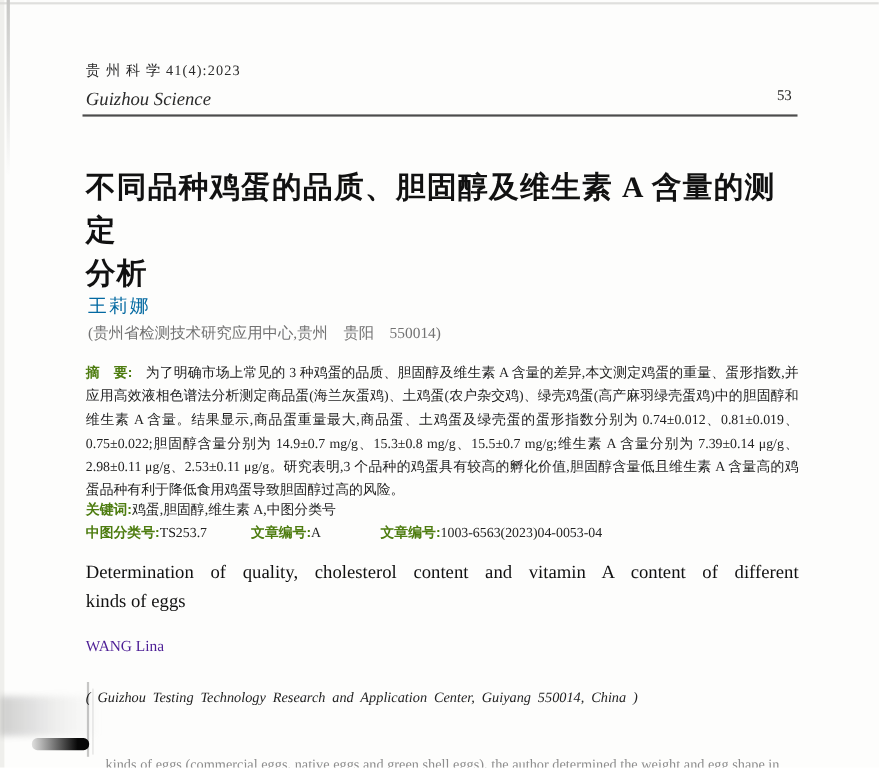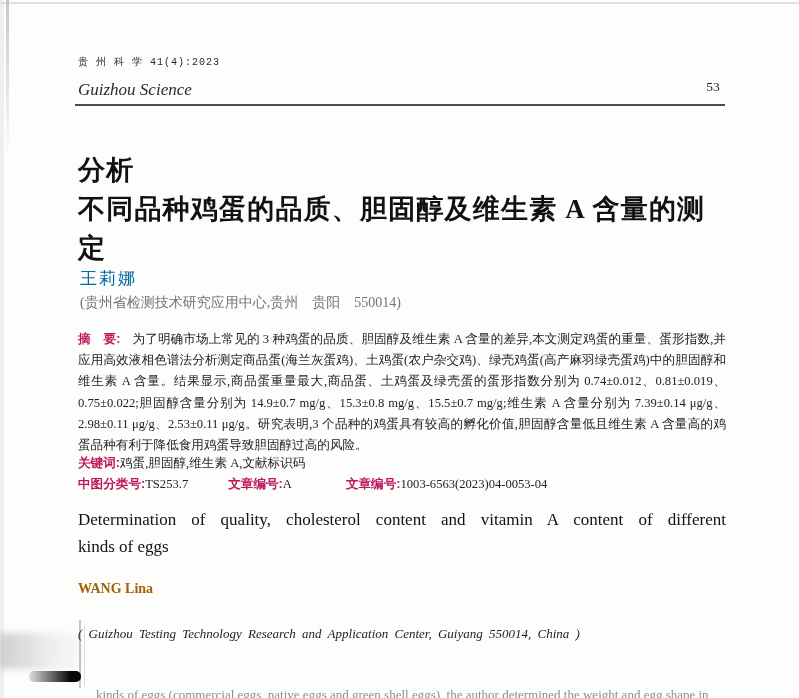--- a/index.html
+++ b/index.html
@@ -20,50 +20,50 @@
   .left-edge-soft{left:0;top:0;width:4px;height:698px;background:#efefec;}
   .wedge{left:0;top:633px;width:90px;height:36px;
     background:linear-gradient(90deg,rgba(150,150,150,.45),rgba(185,185,185,.22) 55%,rgba(255,255,255,0));
     filter:blur(3px);}
   .vline1{left:79px;top:620px;width:2px;height:68px;background:rgba(130,130,130,.45);}
   .vline2{left:84px;top:626px;width:1px;height:60px;background:rgba(150,150,150,.3);}
   .blob{left:29px;top:671px;width:52px;height:11px;border-radius:5px;
     background:linear-gradient(90deg,rgba(135,135,135,.25),rgba(75,75,75,.85) 45%,#070707 80%);}
 
   
-  .journal-cn{left:78px;top:55px;font-size:10px;letter-spacing:1px;color:#2a2a2a;font-family:Liberation Mono, monospace;}
+  .journal-cn{left:78px;top:55px;font-size:13px;letter-spacing:1px;color:#2a2a2a;}
   .journal-en{left:78px;top:80px;font-size:17px;font-style:italic;color:#2a2a2a;}
   .page-num{left:700px;top:79px;width:26px;font-size:13.5px;text-align:center;}
   .header-rule{left:75px;top:104px;width:650px;height:2px;background:#4c4c4c;}
 
   
   .title-cn{left:78px;top:151px;width:650px;font-size:27px;font-weight:bold;
     line-height:39px;letter-spacing:1.2px;color:#111;}
 
   
   .author-cn{left:80px;top:267px;font-size:17px;letter-spacing:2px;color:#0369a1;}
   .affil-cn{left:80px;top:294px;font-size:14px;color:#737373;}
 
   
   .abstract-cn{left:78px;top:329px;width:648px;font-size:12.6px;line-height:21.2px;
     text-align:justify;color:#222;}
-  .lbl{font-family:"Liberation Sans","DejaVu Sans",sans-serif;font-weight:bold;color:#be185d;}
+  .lbl{font-family:"Liberation Sans","DejaVu Sans",sans-serif;font-weight:bold;color:#4d7c0f;}
   .abstract-cn .lbl{margin-right:12px;}
 
   .keywords{left:78px;top:455px;width:648px;font-size:12.6px;color:#222;}
   .keywords .lbl{margin-right:0;}
   .clc-line{left:78px;top:476px;width:648px;font-size:12.6px;color:#222;}
   .clc-line .gap1{margin-right:40px;}
   .clc-line .gap2{margin-right:54px;}
 
   
   .title-en{left:78px;top:506px;width:648px;font-size:17px;font-weight:normal;
     line-height:27px;color:#111;}
   .title-en .just{text-align:justify;text-align-last:justify;word-spacing:2px;}
-  .author-en{left:78px;top:581px;font-size:14px;font-weight:bold;color:#a16207;}
+  .author-en{left:78px;top:581px;font-size:14px;font-weight:normal;color:#4c1d95;}
   .affil-en{left:78px;top:626px;font-size:13px;font-style:italic;word-spacing:3px;color:#222;}
   .abstract-en-l1{left:78px;top:663px;width:648px;font-size:13px;
     text-align:justify;text-align-last:justify;color:#222;}
   .abstract-en-l1 .lbl{font-size:13.5px;margin-right:14px;}
   .abstract-en-l2{left:96px;top:687px;width:630px;font-size:13px;color:#8d8d8d;
     white-space:nowrap;overflow:hidden;}
 </style>
 </head>
 <body>
 
@@ -75,33 +75,33 @@
   <div class="abs wedge"></div>
   <div class="abs vline1"></div>
   <div class="abs vline2"></div>
 
   <div class="abs journal-cn">贵 州 科 学 41(4):2023</div>
   <div class="abs journal-en">Guizhou Science</div>
   <div class="abs page-num">53</div>
   <div class="abs header-rule"></div>
 
   <h1 class="abs title-cn" style="margin:0;">
+    <div>不同品种鸡蛋的品质、胆固醇及维生素 A 含量的测定</div>
     <div>分析</div>
-    <div>不同品种鸡蛋的品质、胆固醇及维生素 A 含量的测定</div>
   </h1>
 
   <div class="abs author-cn">王莉娜</div>
   <div class="abs affil-cn">(贵州省检测技术研究应用中心,贵州　贵阳　550014)</div>
 
   <p class="abs abstract-cn" style="margin:0;">
     <span class="lbl">摘　要:</span><span>为了明确市场上常见的 3 种鸡蛋的品质、胆固醇及维生素 A 含量的差异,本文测定鸡蛋的重量、蛋形指数,并应用高效液相色谱法分析测定商品蛋(海兰灰蛋鸡)、土鸡蛋(农户杂交鸡)、绿壳鸡蛋(高产麻羽绿壳蛋鸡)中的胆固醇和维生素 A 含量。结果显示,商品蛋重量最大,商品蛋、土鸡蛋及绿壳蛋的蛋形指数分别为 0.74±0.012、0.81±0.019、0.75±0.022;胆固醇含量分别为 14.9±0.7 mg/g、15.3±0.8 mg/g、15.5±0.7 mg/g;维生素 A 含量分别为 7.39±0.14 μg/g、2.98±0.11 μg/g、2.53±0.11 μg/g。研究表明,3 个品种的鸡蛋具有较高的孵化价值,胆固醇含量低且维生素 A 含量高的鸡蛋品种有利于降低食用鸡蛋导致胆固醇过高的风险。</span>
   </p>
 
   <div class="abs keywords">
-    <span class="lbl">关键词:</span><span>鸡蛋,胆固醇,维生素 A,文献标识码</span>
+    <span class="lbl">关键词:</span><span>鸡蛋,胆固醇,维生素 A,中图分类号</span>
   </div>
 
   <div class="abs clc-line">
     <span class="lbl">中图分类号:</span><span class="gap1">TS253.7</span><span class="lbl">文章编号:</span><span class="gap2">A</span><span class="lbl">文章编号:</span><span>1003-6563(2023)04-0053-04</span>
   </div>
 
   <h2 class="abs title-en" style="margin:0;">
     <div class="just">Determination of quality, cholesterol content and vitamin A content of different</div>
     <div>kinds of eggs</div>
   </h2>

